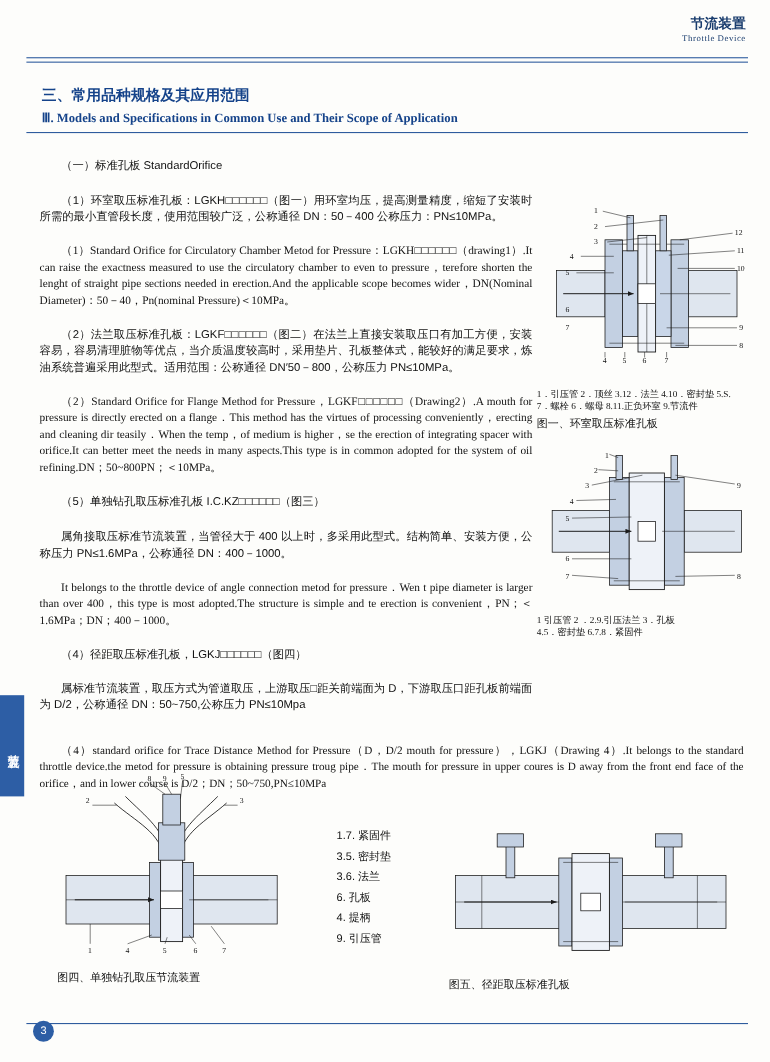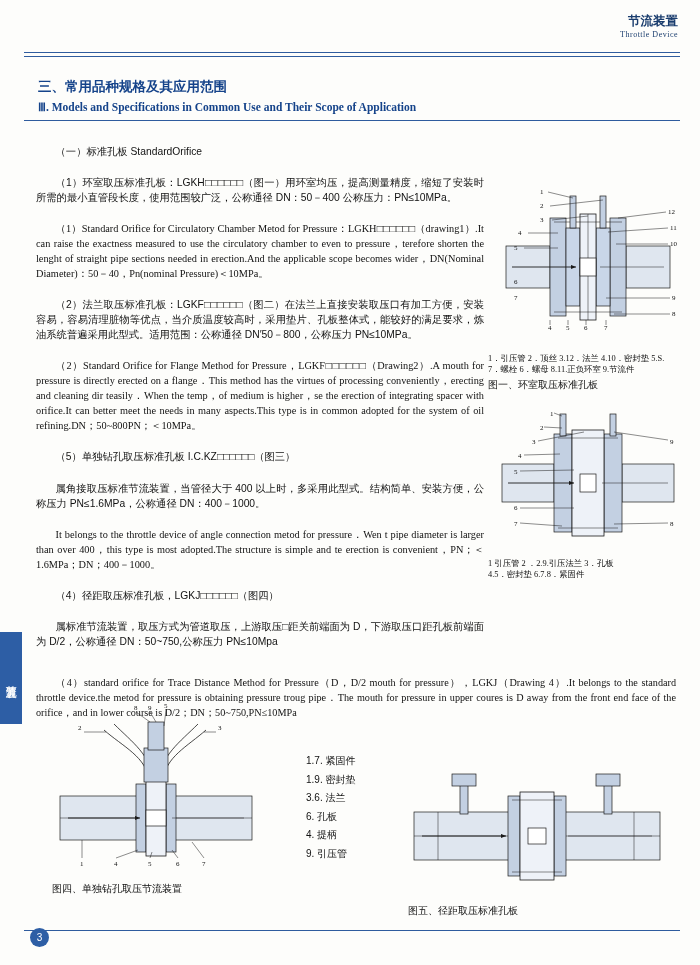--- a/index.html
+++ b/index.html
@@ -297,28 +297,28 @@
       <line x1="64" y1="158" x2="86" y2="150" class="thin"></line>
       <line x1="98" y1="158" x2="100" y2="152" class="thin"></line>
       <line x1="126" y1="158" x2="120" y2="150" class="thin"></line>
       <line x1="152" y1="158" x2="140" y2="142" class="thin"></line>
     </svg>
     <div class="fig-cap" style="margin-top:2px;">图四、单独钻孔取压节流装置</div>
   </div>
 
   <div class="bottom-legend">
     <div>1.7. 紧固件</div>
-    <div>1.9. 密封垫</div>
+    <div>3.5. 密封垫</div>
     <div>3.6.  法兰</div>
     <div>6. 孔板</div>
     <div>4. 提柄</div>
     <div>9. 引压管</div>
   </div>
 
-  <div class="fig" style="left:408px;top:768px;width:258px;">
+  <div class="fig" style="left:408px;top:752px;width:258px;">
     <svg width="258" height="130" viewBox="0 0 258 130">
       <rect x="6" y="44" width="246" height="48" class="metal"></rect>
       <line x1="6" y1="68" x2="252" y2="68" class="thin"></line>
 
       <rect x="100" y="28" width="12" height="80" class="metal2"></rect>
       <rect x="146" y="28" width="12" height="80" class="metal2"></rect>
       <rect x="112" y="24" width="34" height="88" fill="#eef2f8" stroke="#1b1b1b" stroke-width=".8"></rect>
       <rect x="120" y="60" width="18" height="16" fill="#ffffff" stroke="#1b1b1b" stroke-width=".7"></rect>
       <line x1="14" y1="68" x2="98" y2="68" class="arrowc"></line>
       <line x1="160" y1="68" x2="244" y2="68" class="thin"></line>

